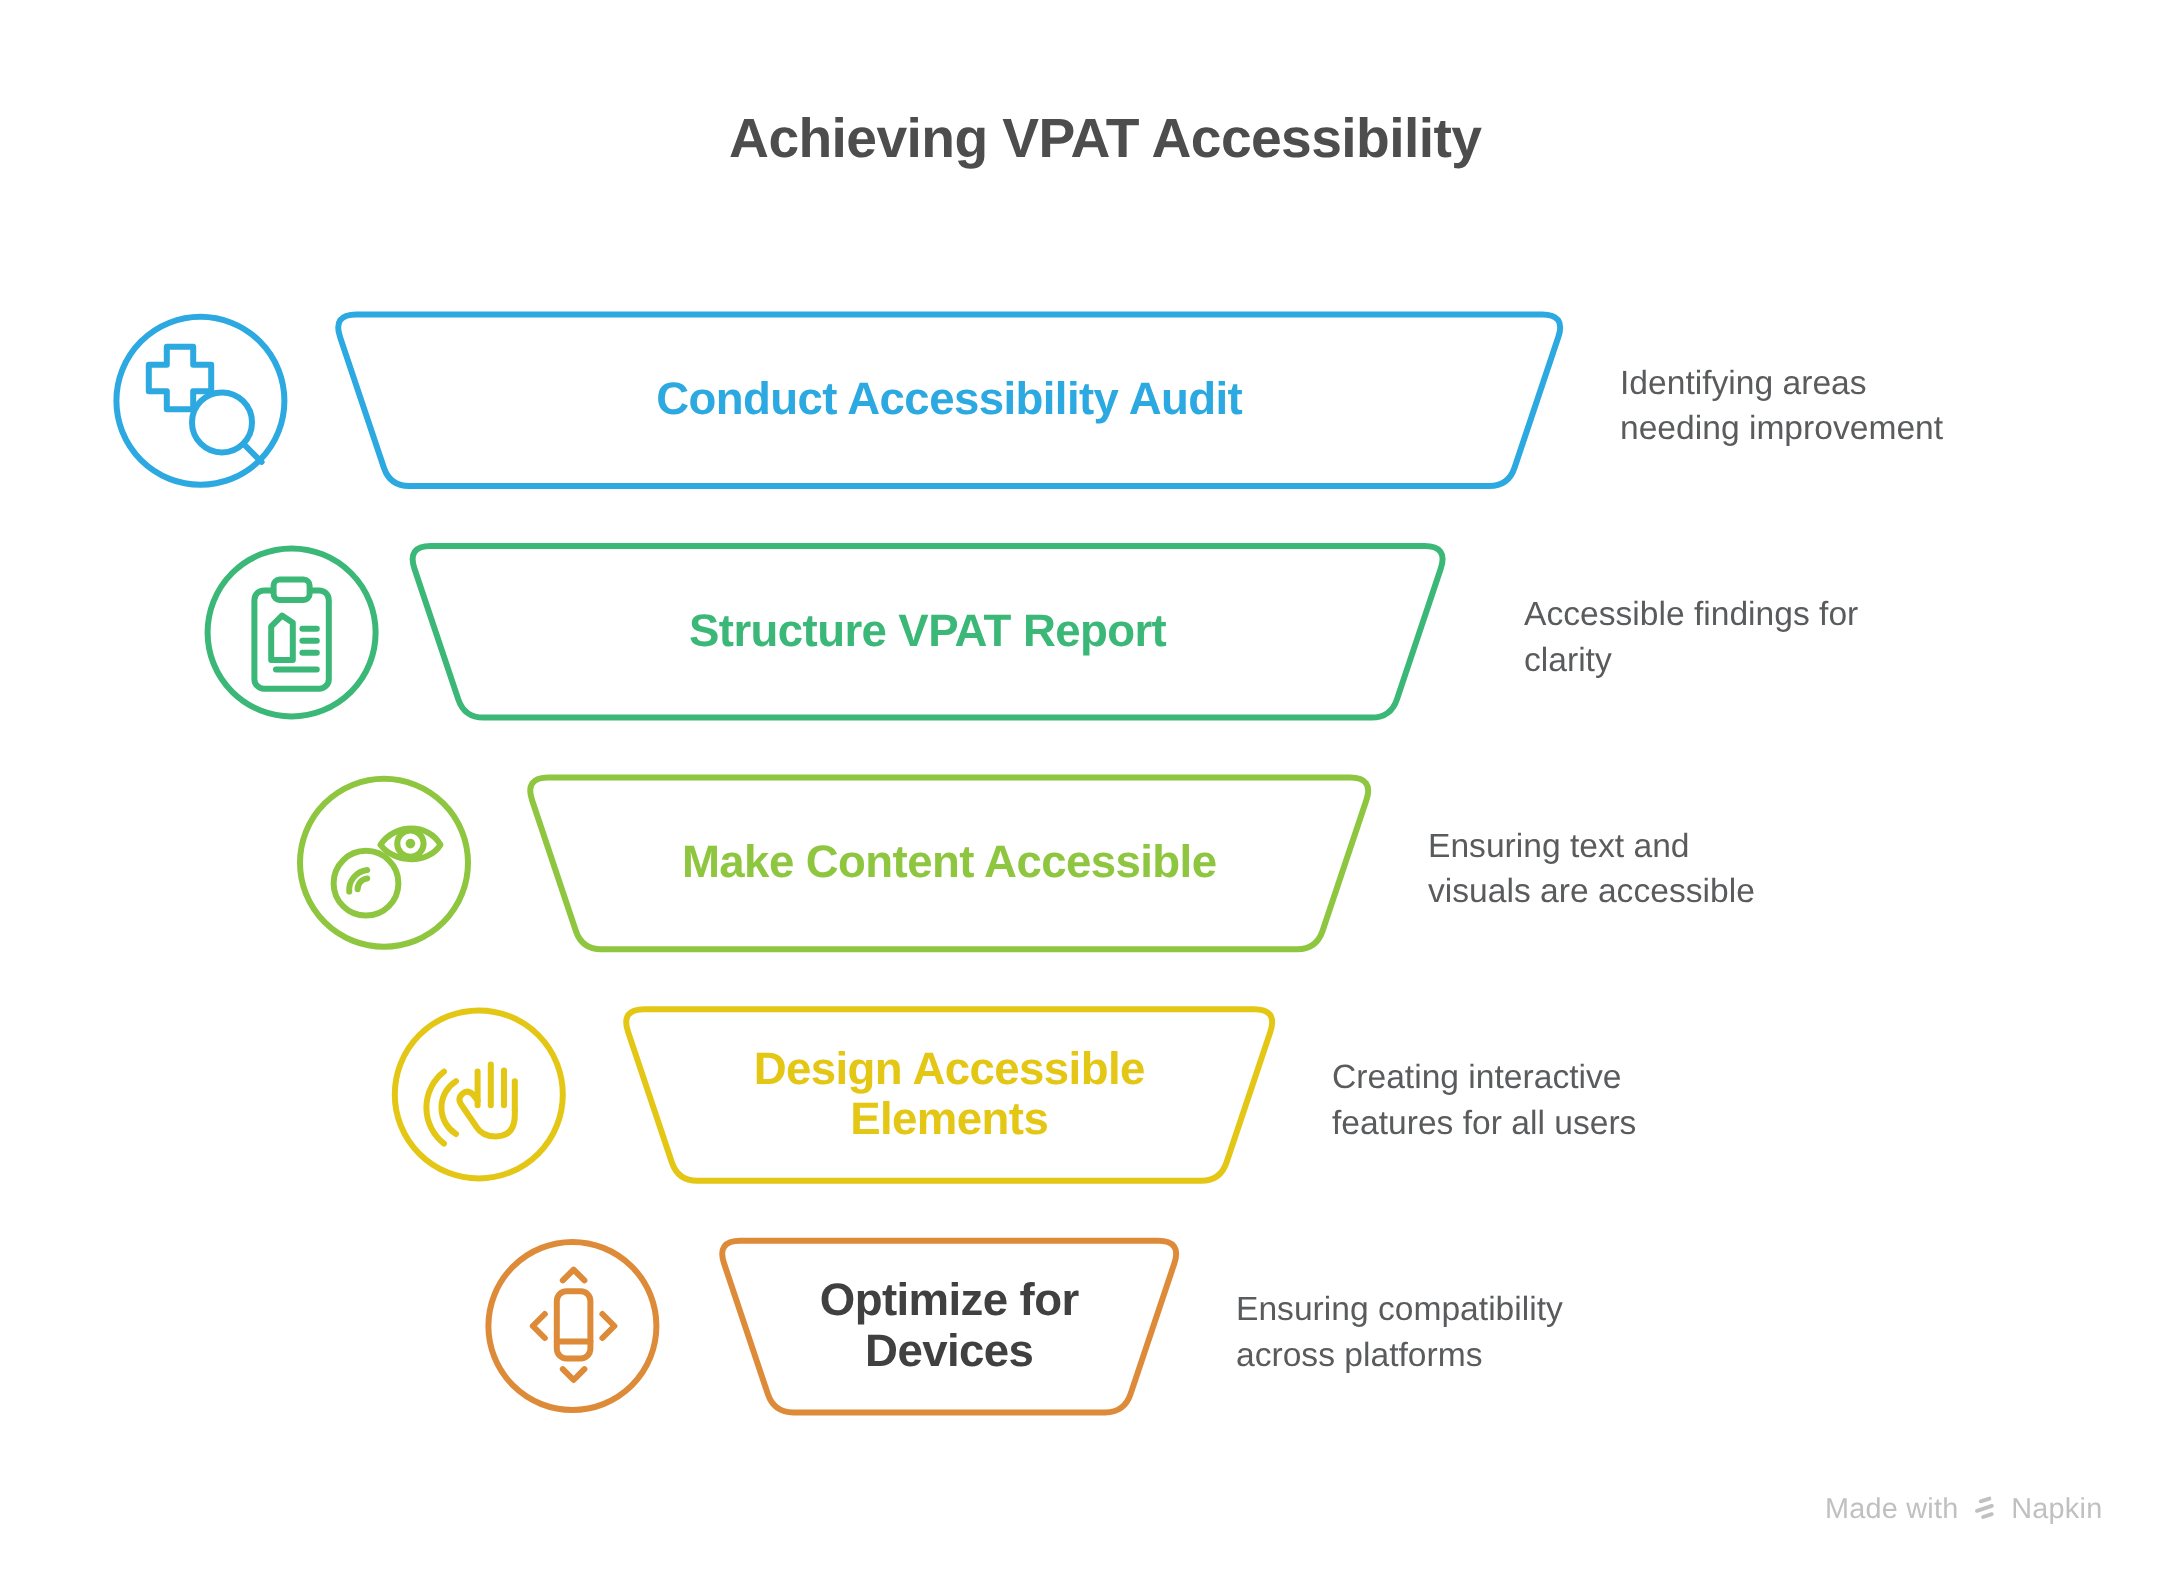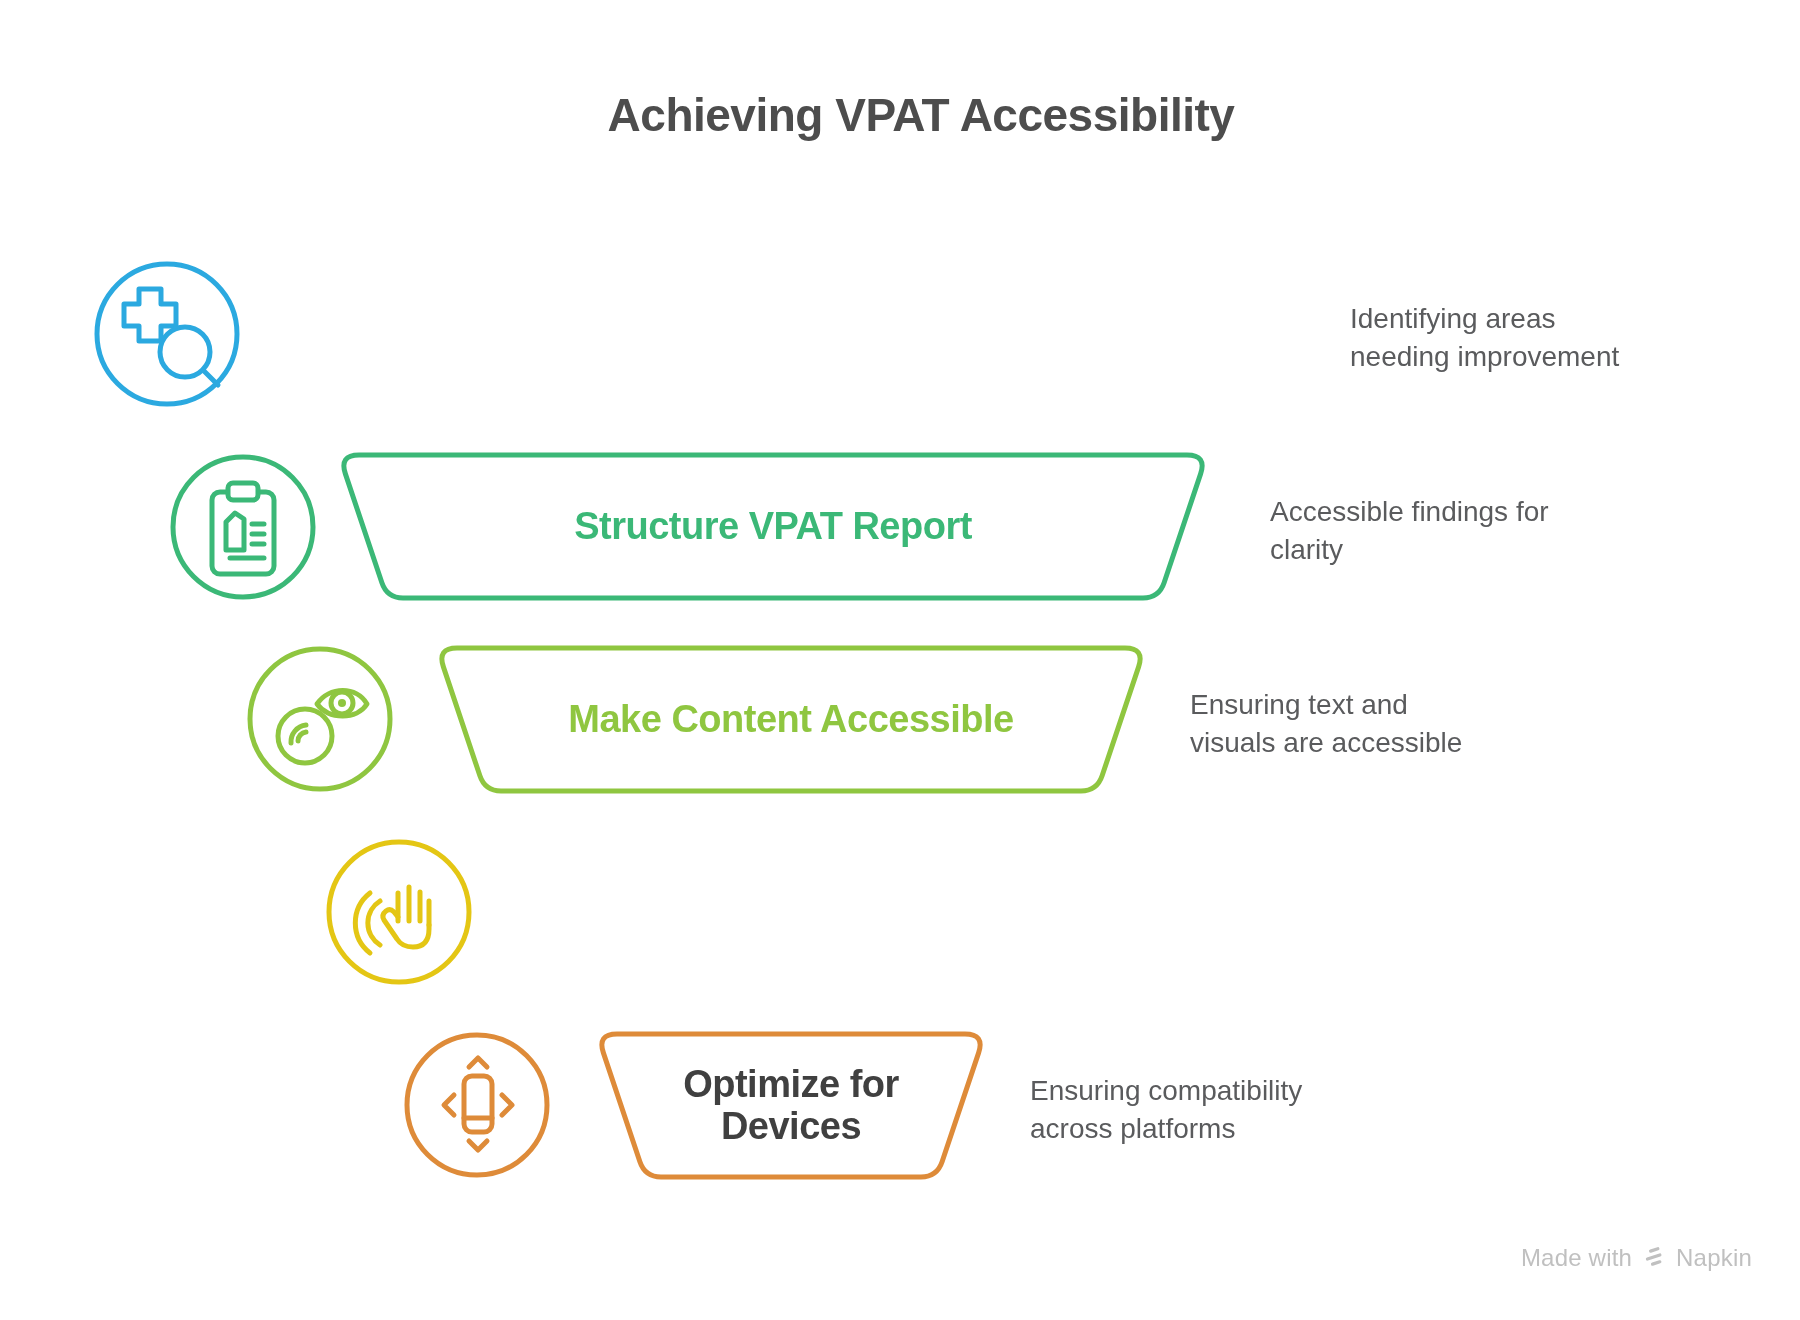--- a/index.html
+++ b/index.html
@@ -34,20 +34,26 @@
 
   <h1 class="page-title" style="color: rgb(77, 77, 77); padding-left: 21px;">Achieving VPAT Accessibility</h1>
 
   <div class="icon-circle" style="left:92px;top:259px;">
     <svg width="150" height="150" viewBox="0 0 150 150" fill="none" stroke-width="5" stroke-linecap="round" stroke-linejoin="round" stroke="#2BA9E0">
       <circle cx="75" cy="75" r="70"></circle>
       <path d="M47 30 h22 v15 h15 v22 h-15 v15 h-22 v-15 h-15 v-22 h15 z"></path>
       <circle cx="93" cy="93" r="25" fill="#ffffff"></circle>
       <path d="M111 111 L126 126"></path>
     </svg>
+  </div>
+  <div class="row" style="left:271px;top:256px;width:1040px;height:155px;">
+    <svg class="trap-svg" width="1040" height="155" viewBox="0 0 1040 155">
+      <path d="M26,6 L1014,6 Q1034,6 1027.6,24.9 L991.1,133.8 Q986,149 970,149 L70,149 Q54,149 48.9,133.8 L12.4,24.9 Q6,6 26,6 Z" fill="none" stroke-width="5" stroke="#2BA9E0"></path>
+    </svg>
+    <div class="trap-label" style="padding: 0px 110px; color: rgb(43, 169, 224);">Conduct Accessibility Audit</div>
   </div>
   <div class="desc" style="left: 1350px; top: 276px; color: rgb(90, 91, 93);">Identifying areas
 needing improvement</div>
 
   <div class="icon-circle" style="left:168px;top:452px;">
     <svg width="150" height="150" viewBox="0 0 150 150" fill="none" stroke-width="5" stroke-linecap="round" stroke-linejoin="round" stroke="#3BB877">
       <circle cx="75" cy="75" r="70"></circle>
       <rect x="44" y="40" width="62" height="82" rx="8"></rect>
       <rect x="60" y="31" width="30" height="17" rx="5" fill="#ffffff"></rect>
       <path d="M58 98 V70 l9 -9 9 6 v31 z"></path>
@@ -88,20 +94,28 @@
       <circle cx="75" cy="75" r="70"></circle>
       <path d="M56 64 a26 26 0 0 0 0 44"></path>
       <path d="M46 56 a38 38 0 0 0 0 60"></path>
       <path d="M74 84 V56"></path>
       <path d="M85 84 V50"></path>
       <path d="M96 84 V55"></path>
       <path d="M105 88 V64"></path>
       <path d="M105 88 v4 q0 18 -16 18 q-11 0 -16 -8 l-13 -19 q-3 -5 2 -9 q4 -3 8 1 l4 5"></path>
     </svg>
   </div>
+  <div class="row" style="left:511px;top:835px;width:560px;height:155px;">
+    <svg class="trap-svg" width="560" height="155" viewBox="0 0 560 155">
+      <path d="M26,6 L534,6 Q554,6 547.6,24.9 L511.1,133.8 Q506,149 490,149 L70,149 Q54,149 48.9,133.8 L12.4,24.9 Q6,6 26,6 Z" fill="none" stroke-width="5" stroke="#E4C614"></path>
+    </svg>
+    <div class="trap-label" style="padding: 0px 85px; color: rgb(228, 198, 20);">Design Accessible Elements</div>
+  </div>
+  <div class="desc" style="left: 1110px; top: 855px; color: rgb(90, 91, 93);">Creating interactive
+features for all users</div>
 
   <div class="icon-circle" style="left:402px;top:1030px;">
     <svg width="150" height="150" viewBox="0 0 150 150" fill="none" stroke-width="5" stroke-linecap="round" stroke-linejoin="round" stroke="#DE8B39">
       <circle cx="75" cy="75" r="70"></circle>
       <rect x="62" y="46" width="28" height="56" rx="8"></rect>
       <path d="M62 88 h28"></path>
       <path d="M67 37 l9 -9 9 9"></path>
       <path d="M67 111 l9 9 9 -9"></path>
       <path d="M52 65 l-10 10 10 10"></path>
       <path d="M100 65 l10 10 -10 10"></path>

